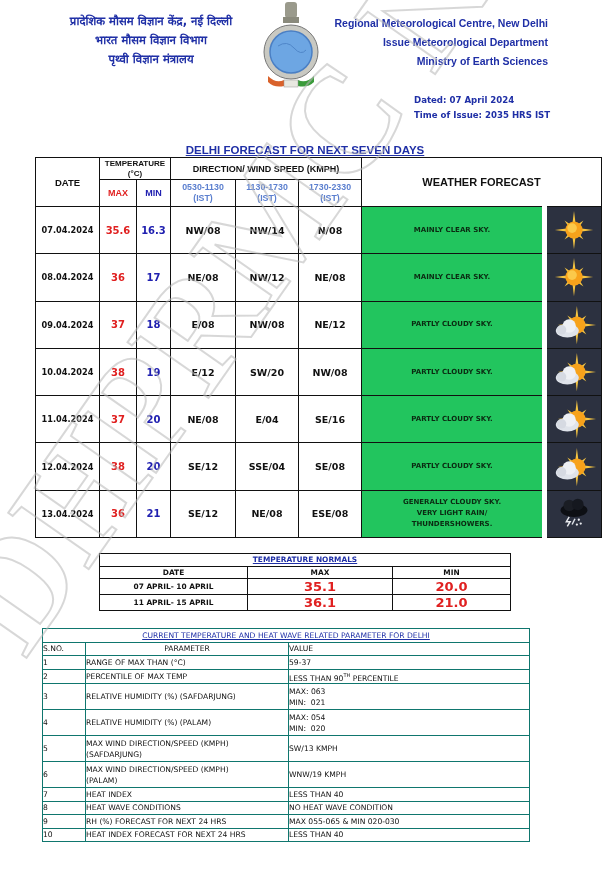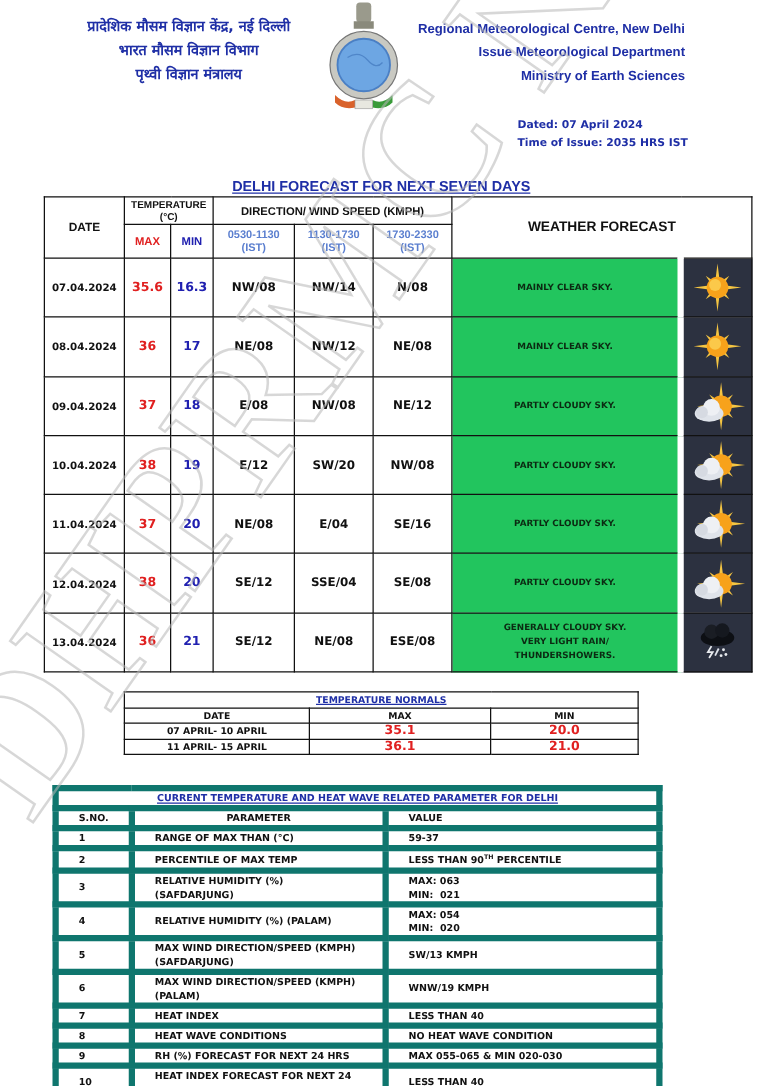--- a/index.html
+++ b/index.html
@@ -32,24 +32,24 @@
   .fc tbody td { height: 47.3px; font-family: "DejaVu Sans", sans-serif; font-size: 8.2px; }
   .fc tbody td.num { font-size: 10px; }
   .fc tbody td.wind { font-size: 9.5px; }
   .fc tbody td.wx { background: #22c55e; color: #0b2a12; font-size: 7px; line-height: 11px; border-right: 2px solid #fff; }
   .fc tbody td.icon { background: #2c3140; width: 54px; padding: 0; border-left: 5px solid #fff; }
   .fc tbody td.icon svg { display: block; margin: 0 auto; }
 
   .norm { left: 99px; top: 553px; width: 412px; }
   .norm td { border: 1px solid #111; text-align: center; font-family: "DejaVu Sans", sans-serif; font-weight: bold; font-size: 7.4px; height: 12.5px; }
   .norm .ttl { color: #1f2fa6; text-decoration: underline; }
-  .norm .red { color: #e02020; font-size: 10px; }
+  .norm .red { color: #e02020; font-size: 13px; }
 
   .hw { left: 42px; top: 628px; width: 488px; }
-  .hw td { border: 5px solid #0f766e; font-family: "DejaVu Sans", sans-serif; font-weight: bold; font-size: 7.6px; padding: 0 16px; line-height: 11px; height: 13.5px; }
+  .hw td { border: 1px solid #0f766e; font-family: "DejaVu Sans", sans-serif; font-weight: normal; font-size: 7.6px; padding: 0 0; line-height: 11px; height: 13.5px; }
   .hw .ttl { text-align: center; color: #1f2fa6; text-decoration: underline; }
   .hw .sno { text-align: left; width: 43px; }
   .hw .par { width: 203px; }
   .hw .tall { height: 26px; }
   .hw sup { font-size: 5px; }
 
   .wm { position: absolute; left: 0; top: 0; width: 610px; height: 869px; pointer-events: none; }
 </style>
 </head>
 <body>

